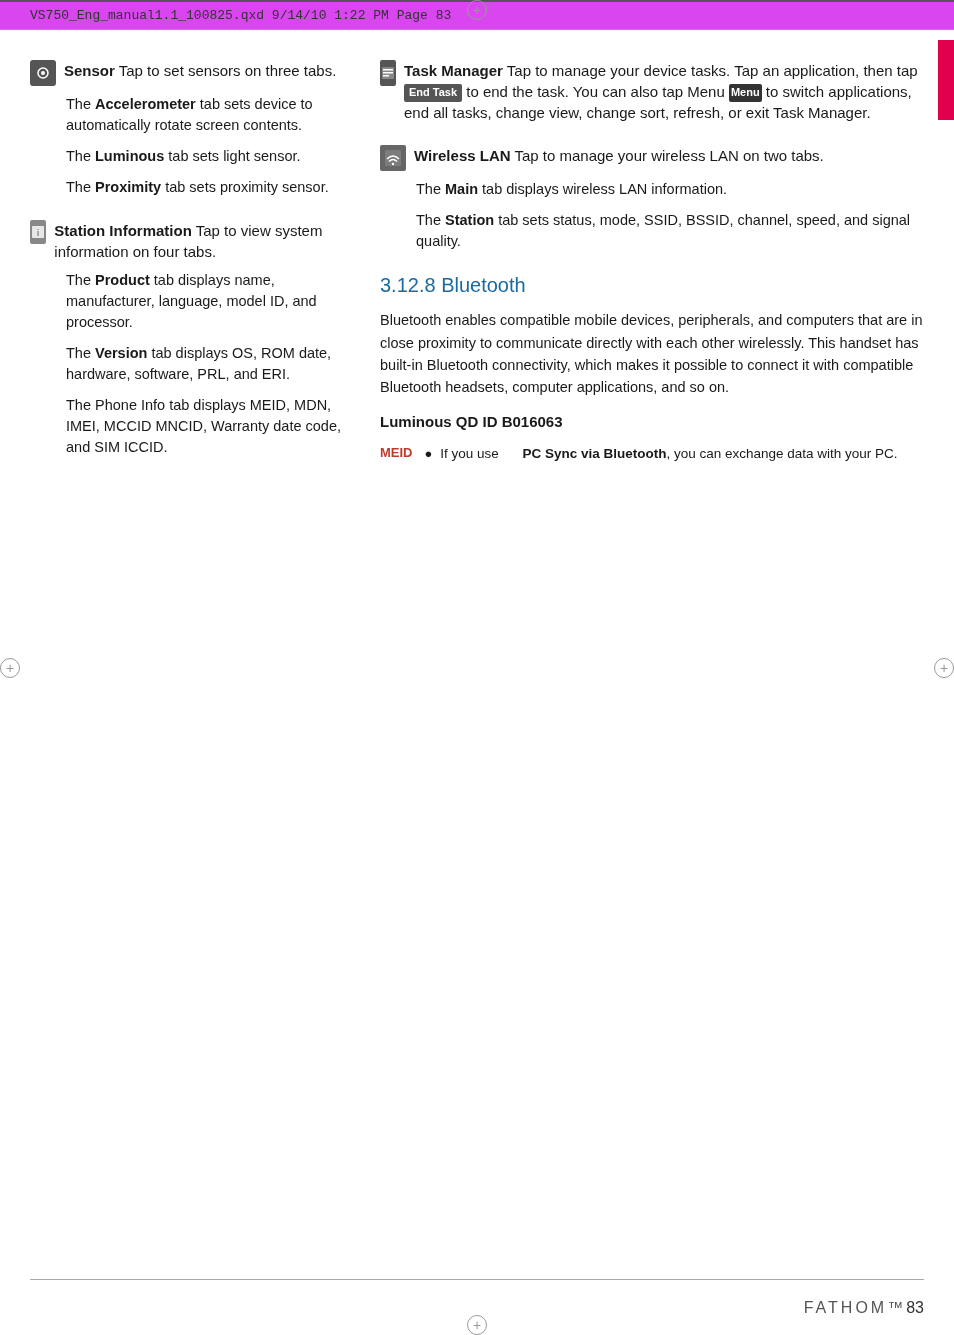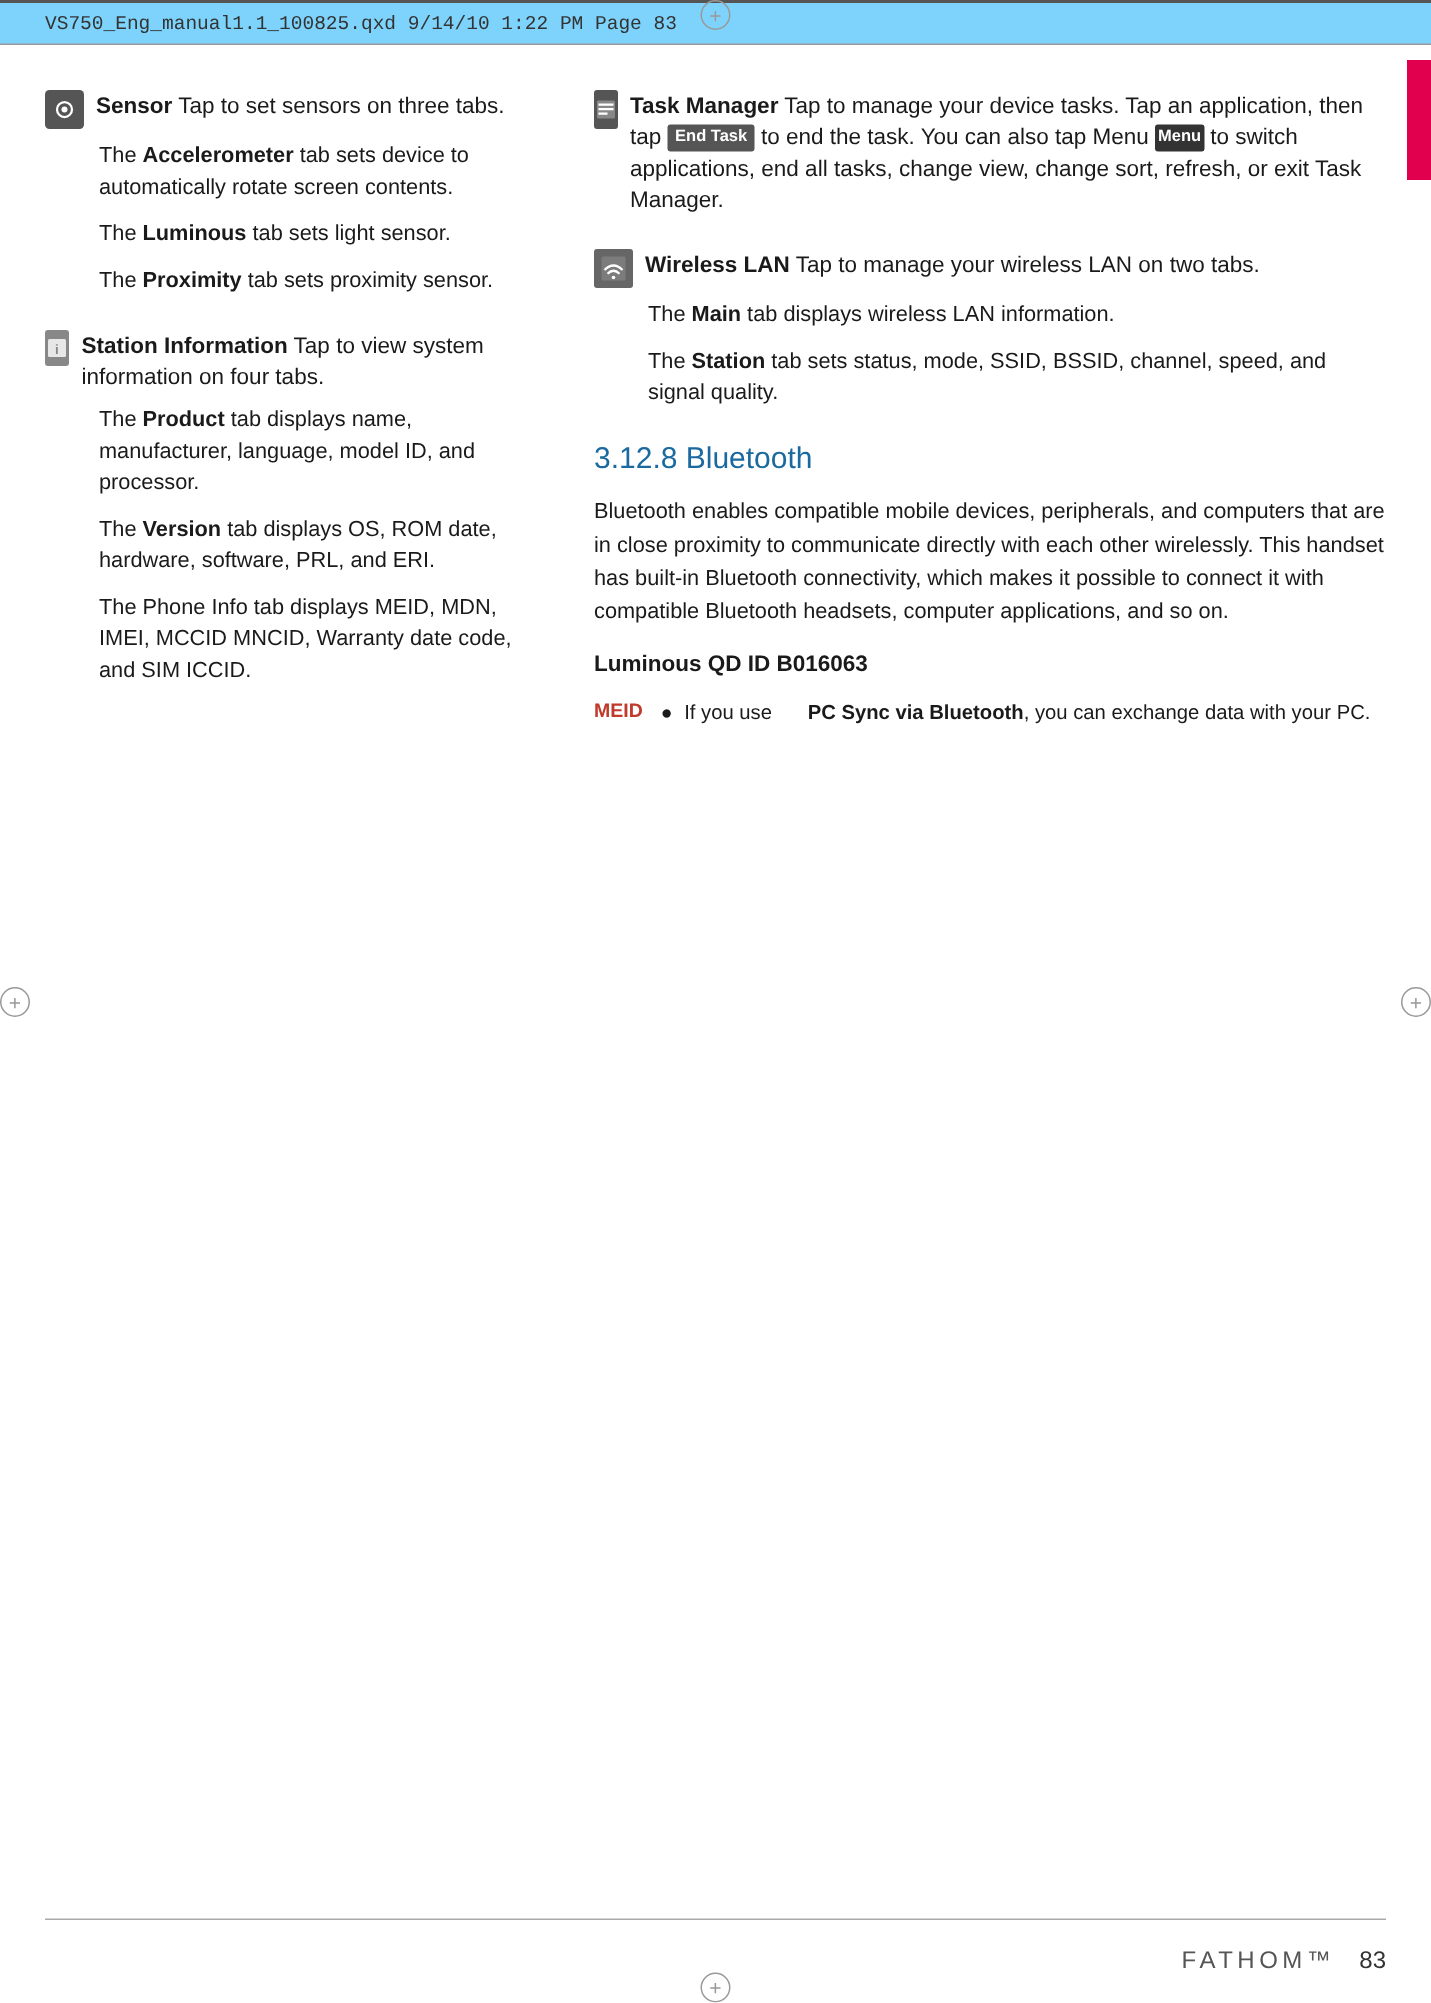--- a/index.html
+++ b/index.html
@@ -26,38 +26,38 @@
     .header-bar {
       width: 100%;
       border-top: 2px solid #555;
       border-bottom: 1px solid #999;
       padding: 6px 30px;
       font-size: 13px;
       color: #333;
       font-family: 'Courier New', monospace;
       display: flex;
       align-items: center;
-      background: #7dd3fc;
+      background: #d946ef;
     }
 
     
     .side-tab {
       position: absolute;
       top: 40px;
       right: 0;
       width: 16px;
       height: 80px;
       background: #e0004d;
     }
 
     
     .content-area {
       display: flex;
       padding: 30px 30px 20px 30px;
-      gap: 16px;
+      gap: 0;
     }
 
     .left-col {
       width: 340px;
       padding-right: 20px;
       flex-shrink: 0;
     }
 
     .right-col {
       width: 560px;
@@ -177,21 +177,21 @@
       padding-left: 20px;
     }
 
     
     .page-footer {
       position: absolute;
       bottom: 18px;
       right: 30px;
       display: flex;
       align-items: center;
-      gap: 16px;
+      gap: 0;
       margin-left: 20px;
     }
 
     .fathom-logo {
       font-size: 16px;
       font-family: 'Arial Narrow', Arial, sans-serif;
       letter-spacing: 3px;
       color: #555;
       font-variant: small-caps;
       text-transform: uppercase;

